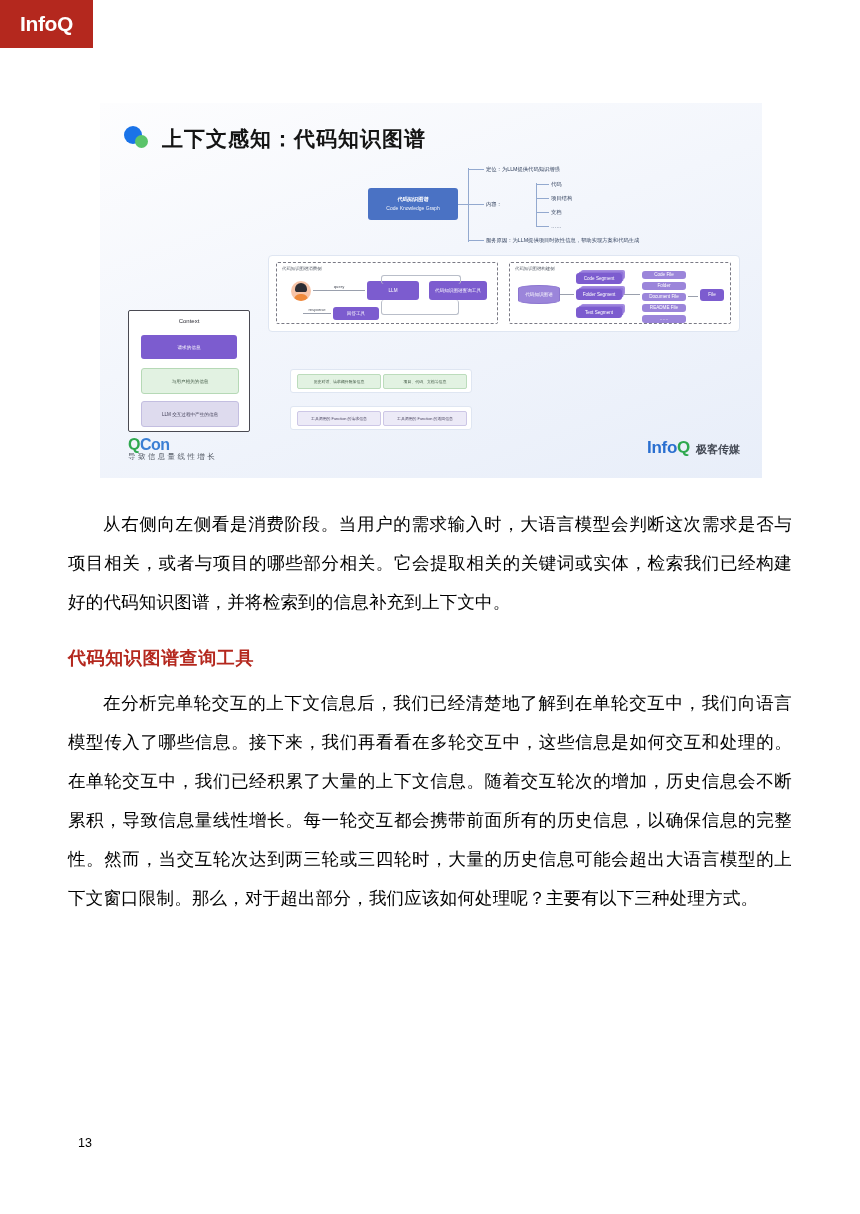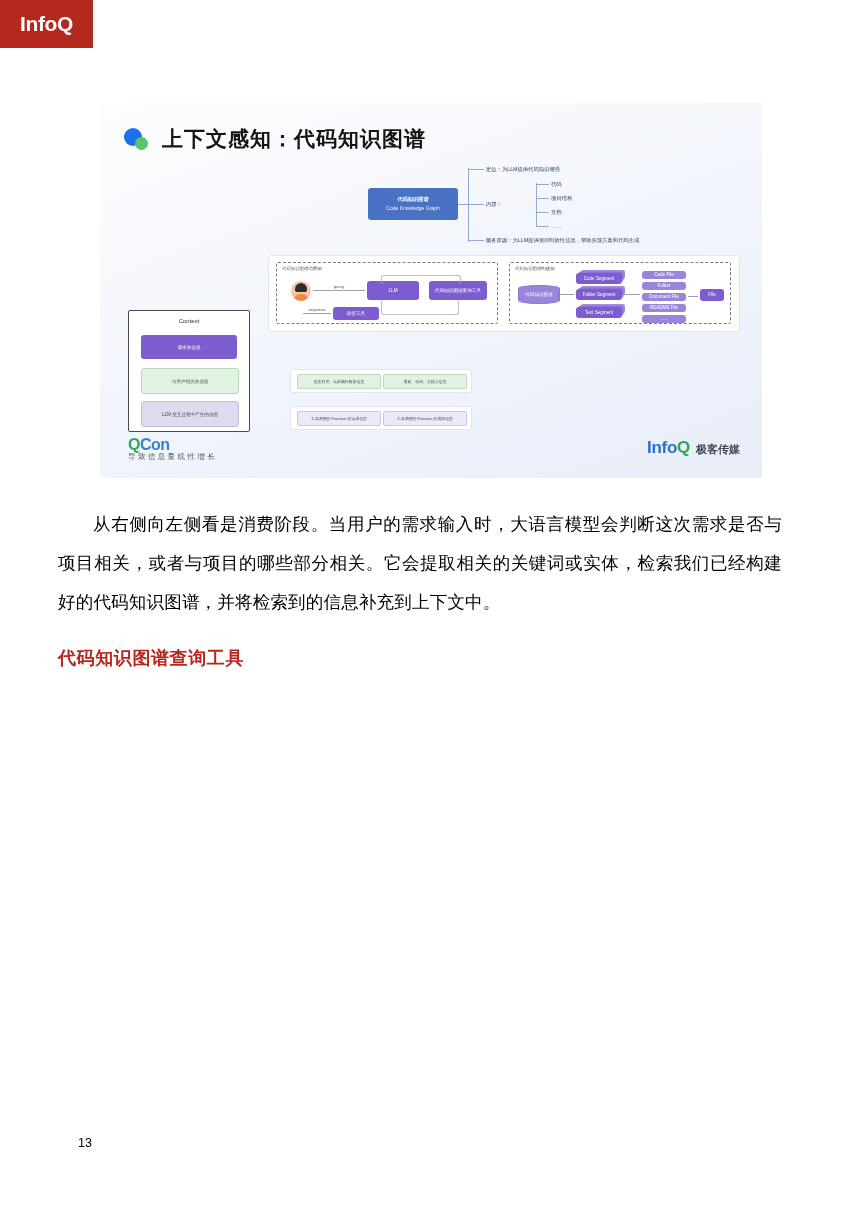--- a/index.html
+++ b/index.html
@@ -64,21 +64,21 @@
     height: 375px;
     background: linear-gradient(160deg, #fdfdfe 0%, #f3f6fc 45%, #e8eef9 100%);
     box-sizing: border-box;
     overflow: hidden;
   }
   .slide-head {
     position: absolute;
     left: 24px;
     top: 22px;
     display: flex;
-    align-items: flex-end;
+    align-items: flex-start;
     gap: 12px;
   }
   .dot-icon { position: relative; width: 26px; height: 26px; }
   .dot-blue {
     position: absolute; left: 0; top: 1px;
     width: 18px; height: 18px; border-radius: 50%;
     background: #1a73e8;
   }
   .dot-green {
     position: absolute; left: 11px; top: 10px;
@@ -238,21 +238,21 @@
     display: flex; align-items: baseline; gap: 6px;
     font-family: "Liberation Sans", sans-serif;
   }
   .iq-info { color: #2a6fd0; font-size: 17px; font-weight: bold; letter-spacing: -0.3px; }
   .iq-q { color: #2fa84f; }
   .iq-cn { color: #444a55; font-size: 11px; font-weight: bold; }
 
   
   .body-col {
     position: absolute;
-    left: 58px;
+    left: 68px;
     top: 505px;
     width: 724px;
   }
   p.para {
     margin: 0 0 0 0;
     font-size: 17.5px;
     line-height: 39px;
     color: #000000;
     text-indent: 2em;
     text-align: justify;
@@ -399,15 +399,16 @@
 
   <div class="infoq-media">
     <span class="iq-info"><span>Info</span><span class="iq-q">Q</span></span>
     <span class="iq-cn">极客传媒</span>
   </div>
 </div>
 
 <div class="body-col">
   <p class="para">从右侧向左侧看是消费阶段。当用户的需求输入时，大语言模型会判断这次需求是否与项目相关，或者与项目的哪些部分相关。它会提取相关的关键词或实体，检索我们已经构建好的代码知识图谱，并将检索到的信息补充到上下文中。</p>
   <h2 class="section">代码知识图谱查询工具</h2>
+  <p class="para">在分析完单轮交互的上下文信息后，我们已经清楚地了解到在单轮交互中，我们向语言模型传入了哪些信息。接下来，我们再看看在多轮交互中，这些信息是如何交互和处理的。在单轮交互中，我们已经积累了大量的上下文信息。随着交互轮次的增加，历史信息会不断累积，导致信息量线性增长。每一轮交互都会携带前面所有的历史信息，以确保信息的完整性。然而，当交互轮次达到两三轮或三四轮时，大量的历史信息可能会超出大语言模型的上下文窗口限制。那么，对于超出部分，我们应该如何处理呢？主要有以下三种处理方式。</p>
 </div>
 
 <div class="page-num">13</div>
 
 </body></html>

